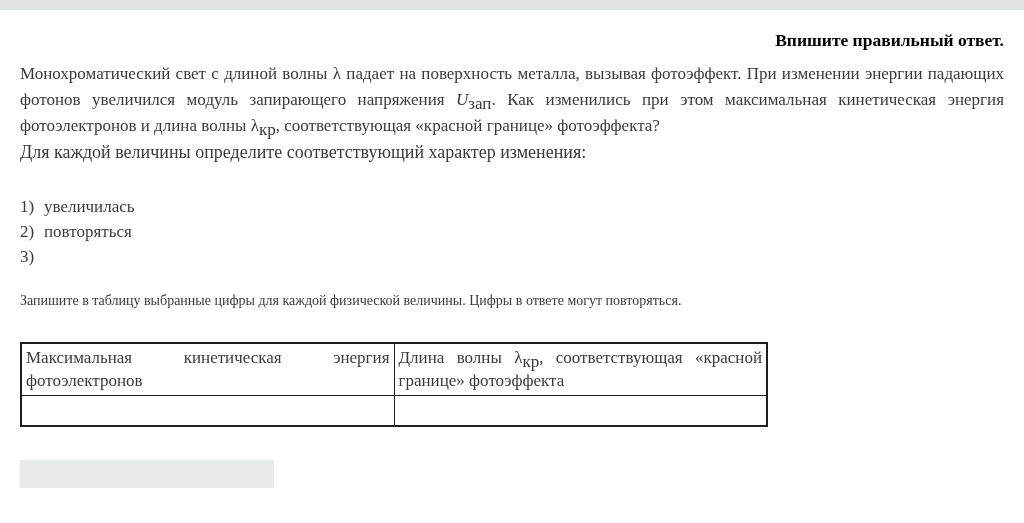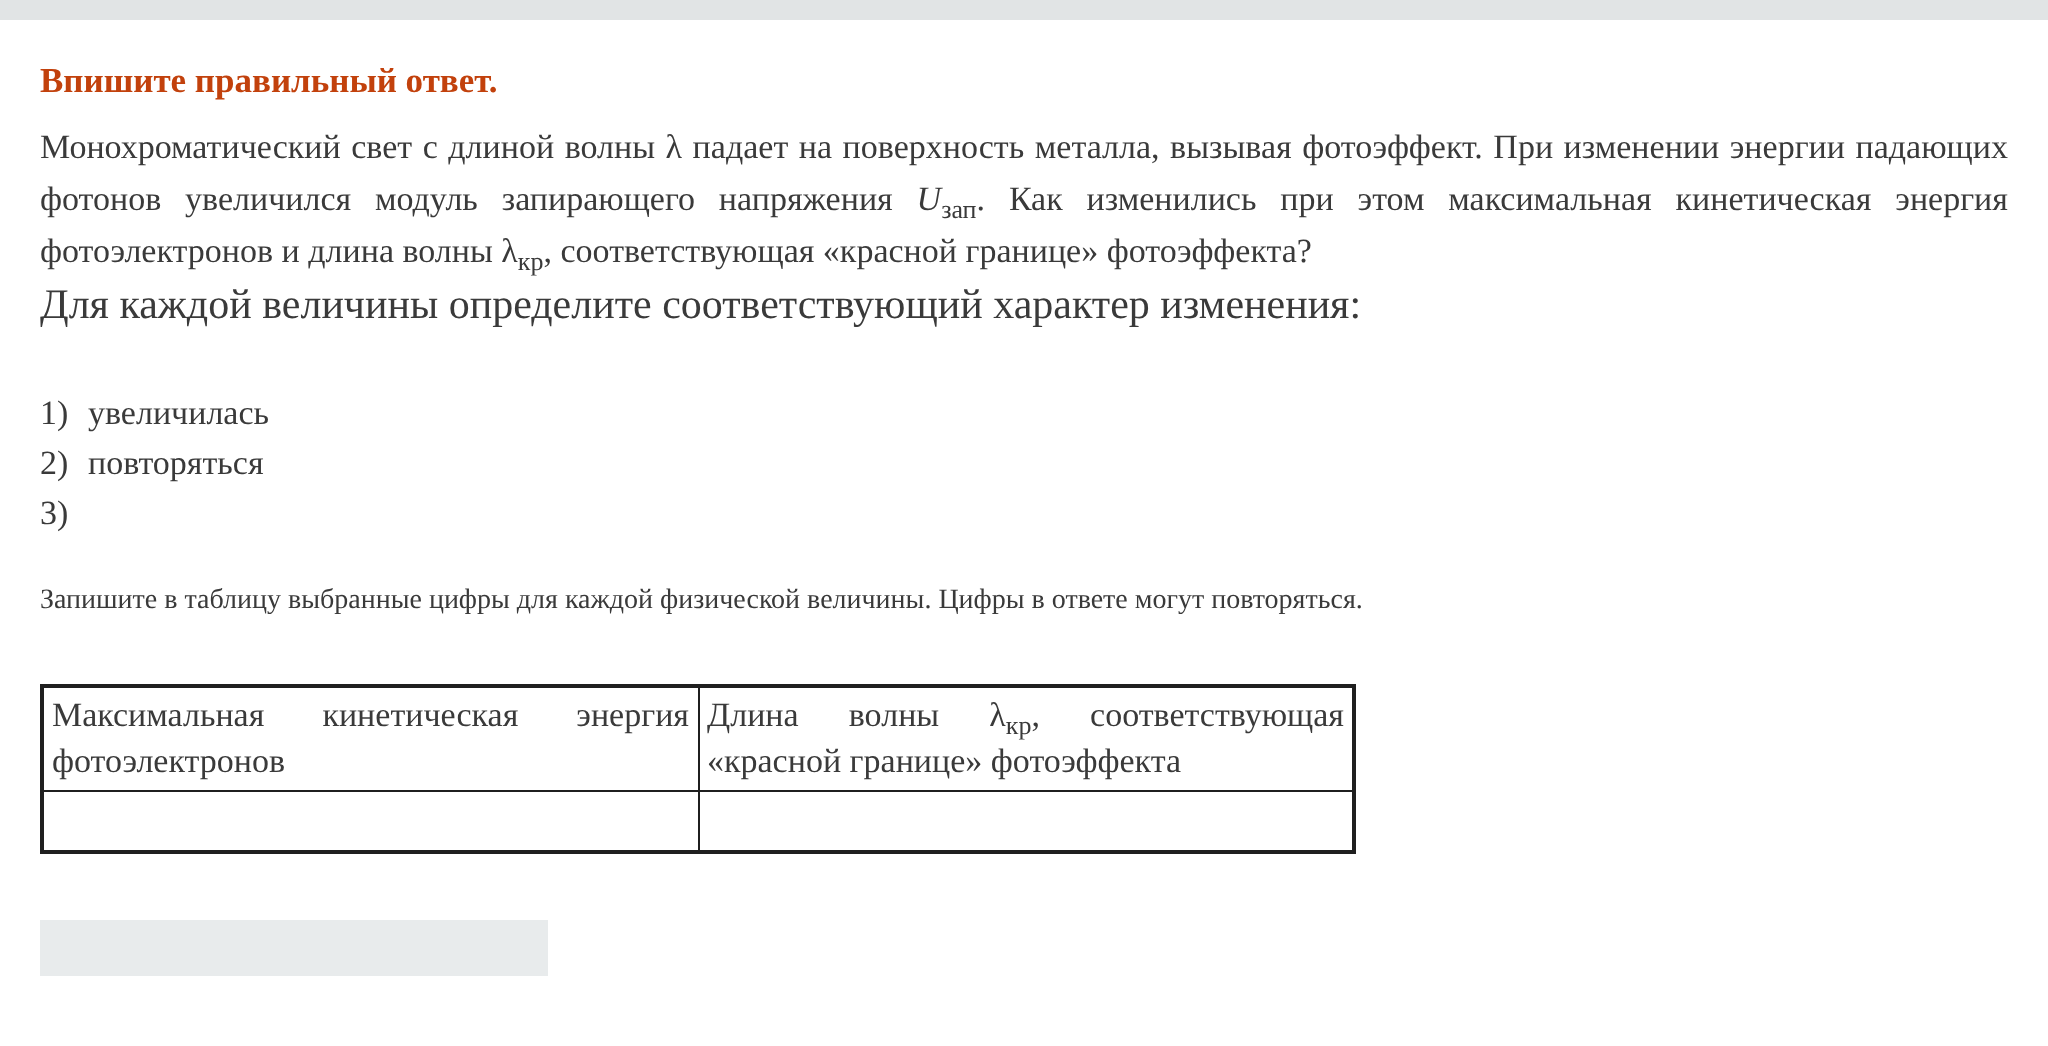--- a/index.html
+++ b/index.html
@@ -14,37 +14,38 @@
     width: 100%; height: 10px;
     background: #e1e4e5;
   }
   .content {
     padding: 0 20px;
   }
   .heading {
     margin-top: 18px;
     font-size: 17.5px;
     font-weight: bold;
-    color: #c2410c;
+    color: #000000;
     line-height: 24px;
+    text-align: right;
   }
   .problem {
     margin-top: 9px;
     font-size: 17px;
     line-height: 26px;
     text-align: justify;
   }
   .instruction {
-    font-size: 21px;
+    font-size: 18px;
     line-height: 26px;
     text-align: left;
   }
   i.var { font-style: italic; }
   sub {
-    font-size: 13px;
+    font-size: 17px;
     line-height: 0;
     vertical-align: -4px;
   }
   .options {
     margin-top: 29px;
     font-size: 17px;
   }
   .option {
     line-height: 25px;
     display: flex;
@@ -55,21 +56,21 @@
   }
   .option .label { }
   .table-instruction {
     margin-top: 19px;
     font-size: 14px;
     line-height: 26px;
   }
   table.answer-table {
     margin-top: 28px;
     border-collapse: collapse;
-    width: 658px;
+    width: 748px;
     table-layout: fixed;
     border: 2px solid #1f1f1f;
   }
   table.answer-table td {
     border: 1px solid #1f1f1f;
     font-size: 17px;
     line-height: 23px;
     vertical-align: top;
     padding: 2px 4px 3px 4px;
     text-align: justify;

